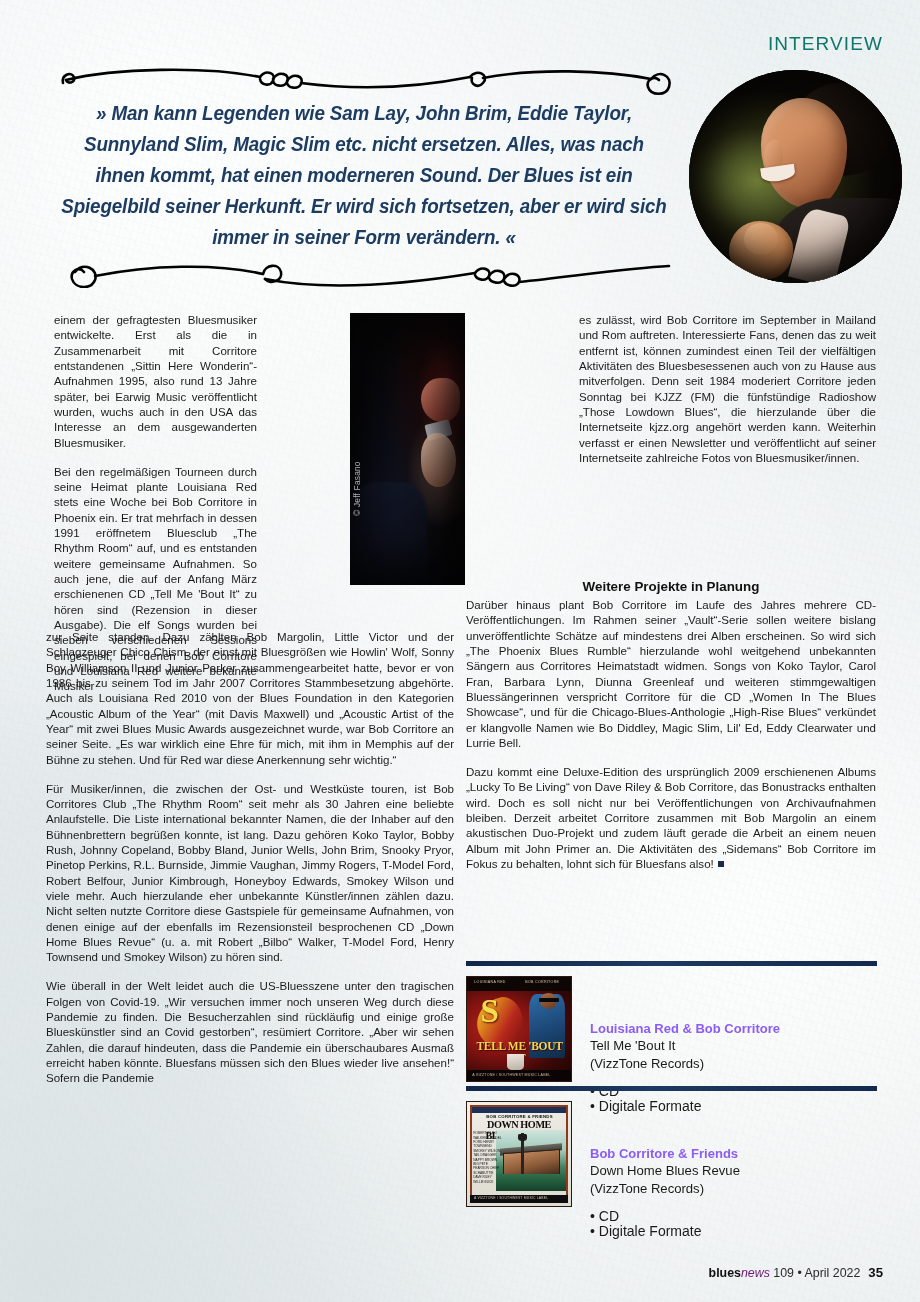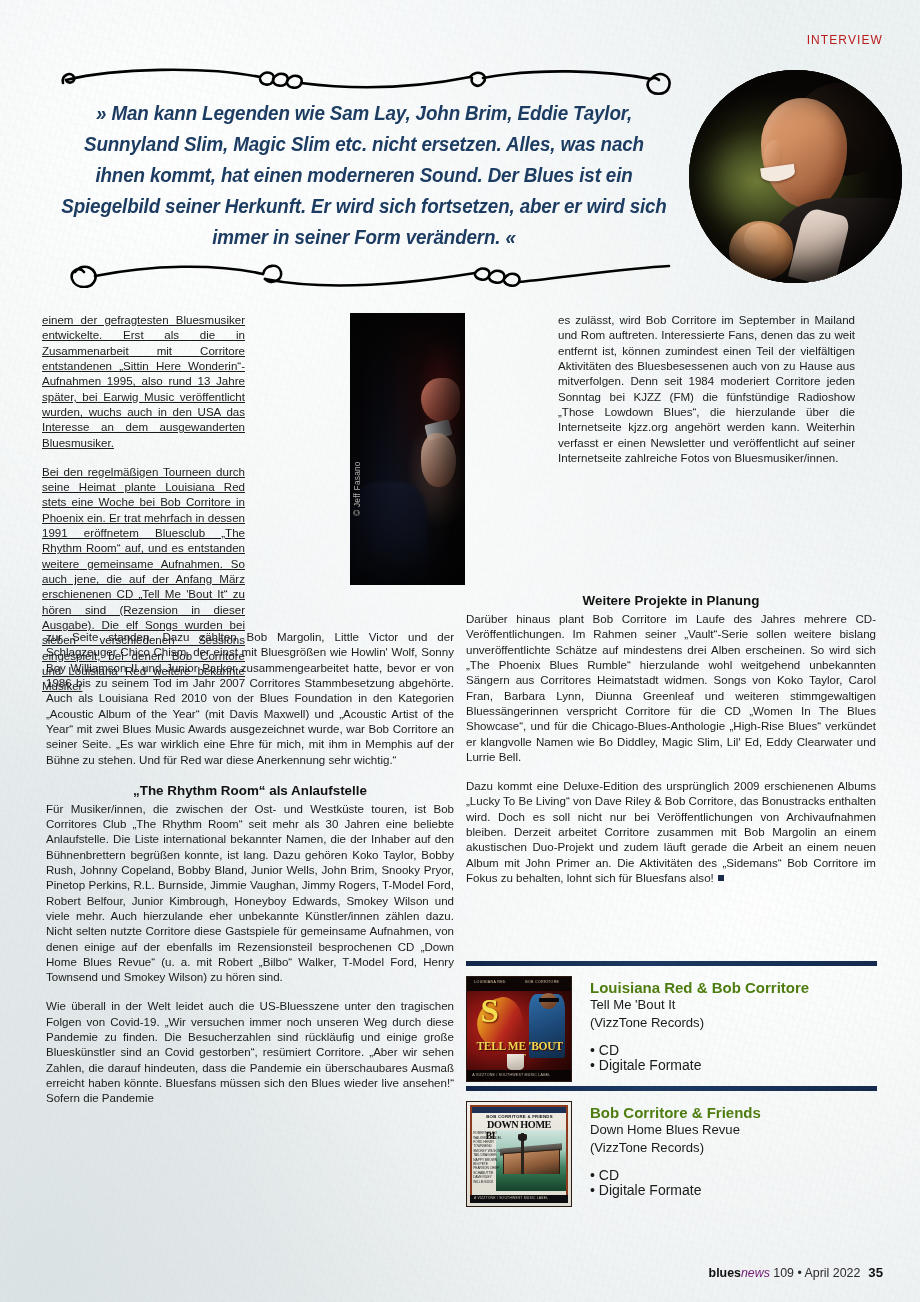--- a/index.html
+++ b/index.html
@@ -47,23 +47,23 @@
     position: absolute;
     inset: 0;
     z-index: 3;
   }
 
   
   .kicker {
     position: absolute;
     right: 37px;
     top: 33px;
-    font-size: 12px;
+    font-size: 19px;
     letter-spacing: 1.1px;
-    color: #b91c1c;
+    color: #0f766e;
     font-family: "Liberation Sans", sans-serif;
   }
 
   
   .quote-wrap {
     position: absolute;
     left: 0;
     top: 56px;
     width: 784px;
     height: 244px;
@@ -186,34 +186,34 @@
     position: absolute;
     font-family: "Liberation Sans", sans-serif;
     font-size: 11.55px;
     line-height: 15.35px;
     color: #1b1b1b;
     text-align: justify;
     -webkit-hyphens: auto;
     hyphens: auto;
   }
   .col p { margin: 0 0 13.5px 0; }
-  .col-left  { left: 42px;  top: 313px; width: 203px; text-decoration: underline; }
+  .col-left  { left: 54px;  top: 313px; width: 203px; }
   .col-left-wide { left: 46px; top: 630px; width: 408px; }
-  .col-right { left: 558px; top: 313px; width: 297px; }
+  .col-right { left: 579px; top: 313px; width: 297px; }
   .col-right-wide { left: 466px; top: 576px; width: 410px; }
 
   .subhead {
     font-size: 13.4px;
     font-weight: bold;
     color: #111;
     text-align: center;
     margin: 0 0 2px 0;
     line-height: 18px;
   }
-  .subhead.lead { margin-top: 16px; }
+  .subhead.lead { margin-top: 2px; }
 
   .endmark {
     display: inline-block;
     width: 6px; height: 6px;
     background: #1b2c4a;
     margin-left: 4px;
     vertical-align: 1px;
   }
 
   
@@ -302,24 +302,25 @@
     width: 104px;
     height: 104px;
     flex: 0 0 104px;
     position: relative;
     overflow: hidden;
     background: #120a07;
     border: 1px solid #2b1a12;
   }
   .rtext { padding-top: 3px; }
   .r-artist {
-    font-size: 15px;
+    font-size: 13px;
     font-weight: bold;
-    color: #4d7c0f;
+    color: #8b5cf6;
     line-height: 17px;
+    margin-top: 41px;
   }
   .r-title {
     font-size: 13.1px;
     color: #1a1a1a;
     line-height: 18px;
   }
   .r-label {
     font-size: 13.1px;
     color: #1a1a1a;
     line-height: 18px;
@@ -556,21 +557,20 @@
   </div>
   <div class="photo-credit">© Jeff Fasano</div>
 
   <div class="col col-left">
     <p>einem der gefragtesten Bluesmusiker entwickelte. Erst als die in Zusammenarbeit mit Corritore entstandenen „Sittin Here Wonderin“-Aufnahmen 1995, also rund 13 Jahre später, bei Earwig Music veröffentlicht wurden, wuchs auch in den USA das Interesse an dem ausgewanderten Bluesmusiker.</p>
     <p>Bei den regelmäßigen Tourneen durch seine Heimat plante Louisiana Red stets eine Woche bei Bob Corritore in Phoenix ein. Er trat mehrfach in dessen 1991 eröffnetem Bluesclub „The Rhythm Room“ auf, und es entstanden weitere gemeinsame Aufnahmen. So auch jene, die auf der Anfang März erschienenen CD „Tell Me 'Bout It“ zu hören sind (Rezension in dieser Ausgabe). Die elf Songs wurden bei sieben verschiedenen Sessions eingespielt, bei denen Bob Corritore und Louisiana Red weitere bekannte Musiker</p>
   </div>
 
   <div class="col col-left-wide">
     <p>zur Seite standen. Dazu zählten Bob Margolin, Little Victor und der Schlagzeuger Chico Chism, der einst mit Bluesgrößen wie Howlin' Wolf, Sonny Boy Williamson II und Junior Parker zusammengearbeitet hatte, bevor er von 1986 bis zu seinem Tod im Jahr 2007 Corritores Stammbesetzung abgehörte. Auch als Louisiana Red 2010 von der Blues Foundation in den Kategorien „Acoustic Album of the Year“ (mit Davis Maxwell) und „Acoustic Artist of the Year“ mit zwei Blues Music Awards ausgezeichnet wurde, war Bob Corritore an seiner Seite. „Es war wirklich eine Ehre für mich, mit ihm in Memphis auf der Bühne zu stehen. Und für Red war diese Anerkennung sehr wichtig.“</p>
-    <h2 class="subhead">„The Rhythm Room“ als Anlaufstelle</h2>
     <p>Für Musiker/innen, die zwischen der Ost- und Westküste touren, ist Bob Corritores Club „The Rhythm Room“ seit mehr als 30 Jahren eine beliebte Anlaufstelle. Die Liste international bekannter Namen, die der Inhaber auf den Bühnenbrettern begrüßen konnte, ist lang. Dazu gehören Koko Taylor, Bobby Rush, Johnny Copeland, Bobby Bland, Junior Wells, John Brim, Snooky Pryor, Pinetop Perkins, R.L. Burnside, Jimmie Vaughan, Jimmy Rogers, T-Model Ford, Robert Belfour, Junior Kimbrough, Honeyboy Edwards, Smokey Wilson und viele mehr. Auch hierzulande eher unbekannte Künstler/innen zählen dazu. Nicht selten nutzte Corritore diese Gastspiele für gemeinsame Aufnahmen, von denen einige auf der ebenfalls im Rezensionsteil besprochenen CD „Down Home Blues Revue“ (u. a. mit Robert „Bilbo“ Walker, T-Model Ford, Henry Townsend und Smokey Wilson) zu hören sind.</p>
     <p>Wie überall in der Welt leidet auch die US-Bluesszene unter den tragischen Folgen von Covid-19. „Wir versuchen immer noch unseren Weg durch diese Pandemie zu finden. Die Besucherzahlen sind rückläufig und einige große Blueskünstler sind an Covid gestorben“, resümiert Corritore. „Aber wir sehen Zahlen, die darauf hindeuten, dass die Pandemie ein überschaubares Ausmaß erreicht haben könnte. Bluesfans müssen sich den Blues wieder live ansehen!“ Sofern die Pandemie</p>
   </div>
 
   <div class="col col-right">
     <p>es zulässt, wird Bob Corritore im September in Mailand und Rom auftreten. Interessierte Fans, denen das zu weit entfernt ist, können zumindest einen Teil der vielfältigen Aktivitäten des Bluesbesessenen auch von zu Hause aus mitverfolgen. Denn seit 1984 moderiert Corritore jeden Sonntag bei KJZZ (FM) die fünfstündige Radioshow „Those Lowdown Blues“, die hierzulande über die Internetseite kjzz.org angehört werden kann. Weiterhin verfasst er einen Newsletter und veröffentlicht auf seiner Internetseite zahlreiche Fotos von Bluesmusiker/innen.</p>
   </div>
 
   <div class="col col-right-wide">
     <h2 class="subhead lead">Weitere Projekte in Planung</h2>

